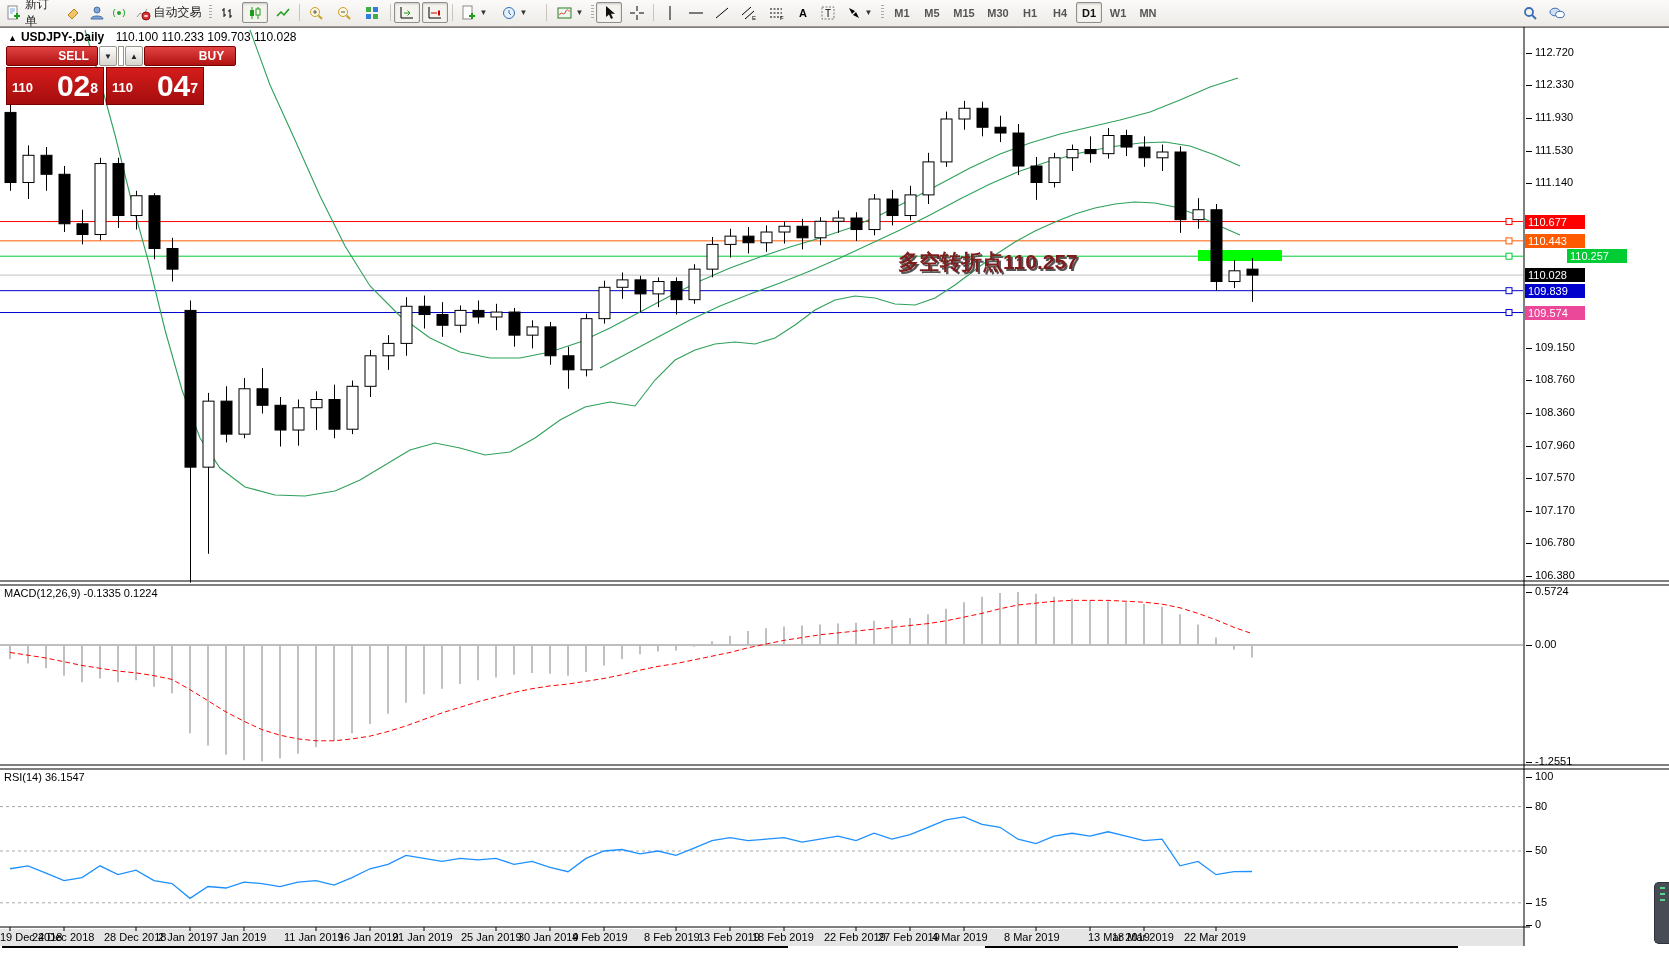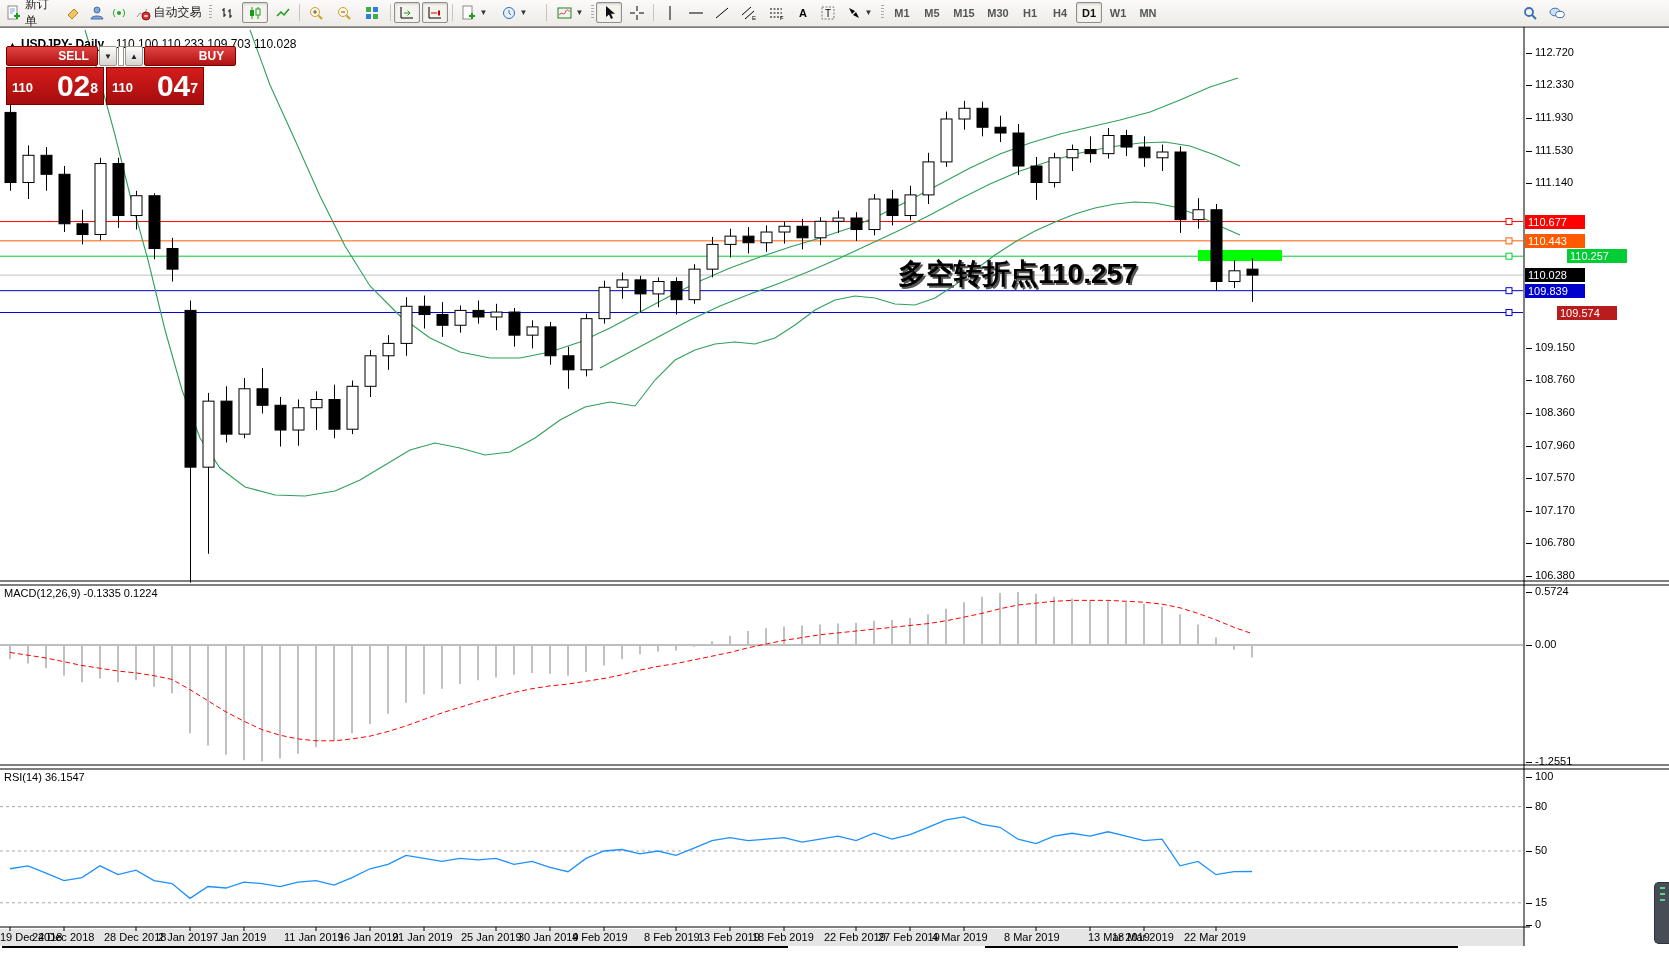--- a/index.html
+++ b/index.html
@@ -18,21 +18,21 @@
     margin:0;}
   .tdots{position:absolute;top:5px;height:15px;width:3px;
     background:repeating-linear-gradient(#aaa 0 1px,transparent 1px 3px);}
   .tf{font-weight:bold;font-size:11px;color:#555;}
   .tf.pressed{color:#111;}
   .caret{font-size:8px;color:#333;}
   .tbtn svg{display:block;}
 
   
   #chart-svg{position:absolute;left:0;top:0;z-index:3;pointer-events:none;}
-  .overlay{position:absolute;z-index:6;margin-top:7px;}
+  .overlay{position:absolute;z-index:6;}
   #chart-title{left:8px;top:30px;font-size:12px;color:#000;white-space:nowrap;}
   #chart-title .sym{font-weight:bold;}
   #chart-title .tri{font-size:9px;margin-right:4px;}
 
   
   #trade-widget{left:6px;top:46px;width:198px;z-index:6;position:absolute;}
   .tw-row1{display:flex;gap:1px;height:20px;}
   .tw-btn{flex:0 0 47px;background:linear-gradient(#e24343,#b01111);
     border:1px solid #7a0000;border-radius:2px;color:#fff;font-size:12px;
     font-weight:bold;display:flex;align-items:center;justify-content:center;padding-left:43px;}
@@ -43,22 +43,22 @@
     font-family:"Liberation Sans",sans-serif;min-width:0;}
   .tw-row2{display:flex;gap:2px;margin-top:1px;height:38px;}
   .tw-price{flex:1;background:linear-gradient(#d51c1c,#a50d0d);
     border:1px solid #7a0000;color:#fff;display:flex;align-items:flex-end;
     justify-content:center;padding-bottom:3px;}
   .tw-price .sm{font-size:13px;font-weight:bold;line-height:26px;}
   .tw-price .big{font-size:30px;font-weight:bold;line-height:30px;margin-left:24px;}
   .tw-price .sup{font-size:14px;font-weight:bold;line-height:40px;
     align-self:flex-start;}
 
-  #annotation{left:898px;top:248px;font-size:28px;font-weight:bold;
-    color:#000000;text-shadow:2px 2px 0 #555;white-space:nowrap;z-index:6;}
+  #annotation{left:898px;top:248px;font-size:21px;font-weight:bold;
+    color:#7f1d1d;text-shadow:2px 2px 0 #555;white-space:nowrap;z-index:6;}
 
   .ind-label{font-size:11px;color:#000;white-space:nowrap;z-index:6;position:absolute;}
 
   
   #price-axis{position:absolute;left:1525px;top:27px;width:144px;height:919px;
     background:#fff;z-index:2;}
   #price-axis .tick{position:absolute;left:10px;font-size:11px;color:#000;
     white-space:nowrap;}
   #price-axis .tick::before{content:"";position:absolute;left:-9px;top:7px;
     width:6px;height:1px;background:#000;}
@@ -675,21 +675,21 @@
     <div class="tick" style="top: 743px;">100</div>
     <div class="tick" style="top: 772.6px;">80</div>
     <div class="tick" style="top: 817px;">50</div>
     <div class="tick" style="top: 868.8px;">15</div>
     <div class="tick" style="top: 891px;">0</div>
     <div class="plabel" style="top: 187.547px; background: rgb(255, 0, 0);">110.677</div>
     <div class="plabel" style="top: 206.852px; background: rgb(255, 90, 0);">110.443</div>
     <div class="plabel" style="top: 222.197px; background: rgb(0, 204, 51); margin-left: 42px;">110.257</div>
     <div class="plabel" style="top: 241.09px; background: rgb(0, 0, 0);">110.028</div>
     <div class="plabel" style="top: 256.683px; background: rgb(0, 0, 204);">109.839</div>
-    <div class="plabel" style="top: 278.545px; background: #b91c1c; margin-left: 32px;">109.574</div>
+    <div class="plabel" style="top: 278.545px; background: #ec4899;">109.574</div>
   </div>
 <div id="date-axis">
     <div class="dlabel" style="left: 0px;">19 Dec 2018</div>
     <div class="dlabel" style="left: 32px;">24 Dec 2018</div>
     <div class="dlabel" style="left: 104px;">28 Dec 2018</div>
     <div class="dlabel" style="left: 158px;">2 Jan 2019</div>
     <div class="dlabel" style="left: 212px;">7 Jan 2019</div>
     <div class="dlabel" style="left: 284px;">11 Jan 2019</div>
     <div class="dlabel" style="left: 338px;">16 Jan 2019</div>
     <div class="dlabel" style="left: 392px;">21 Jan 2019</div>

